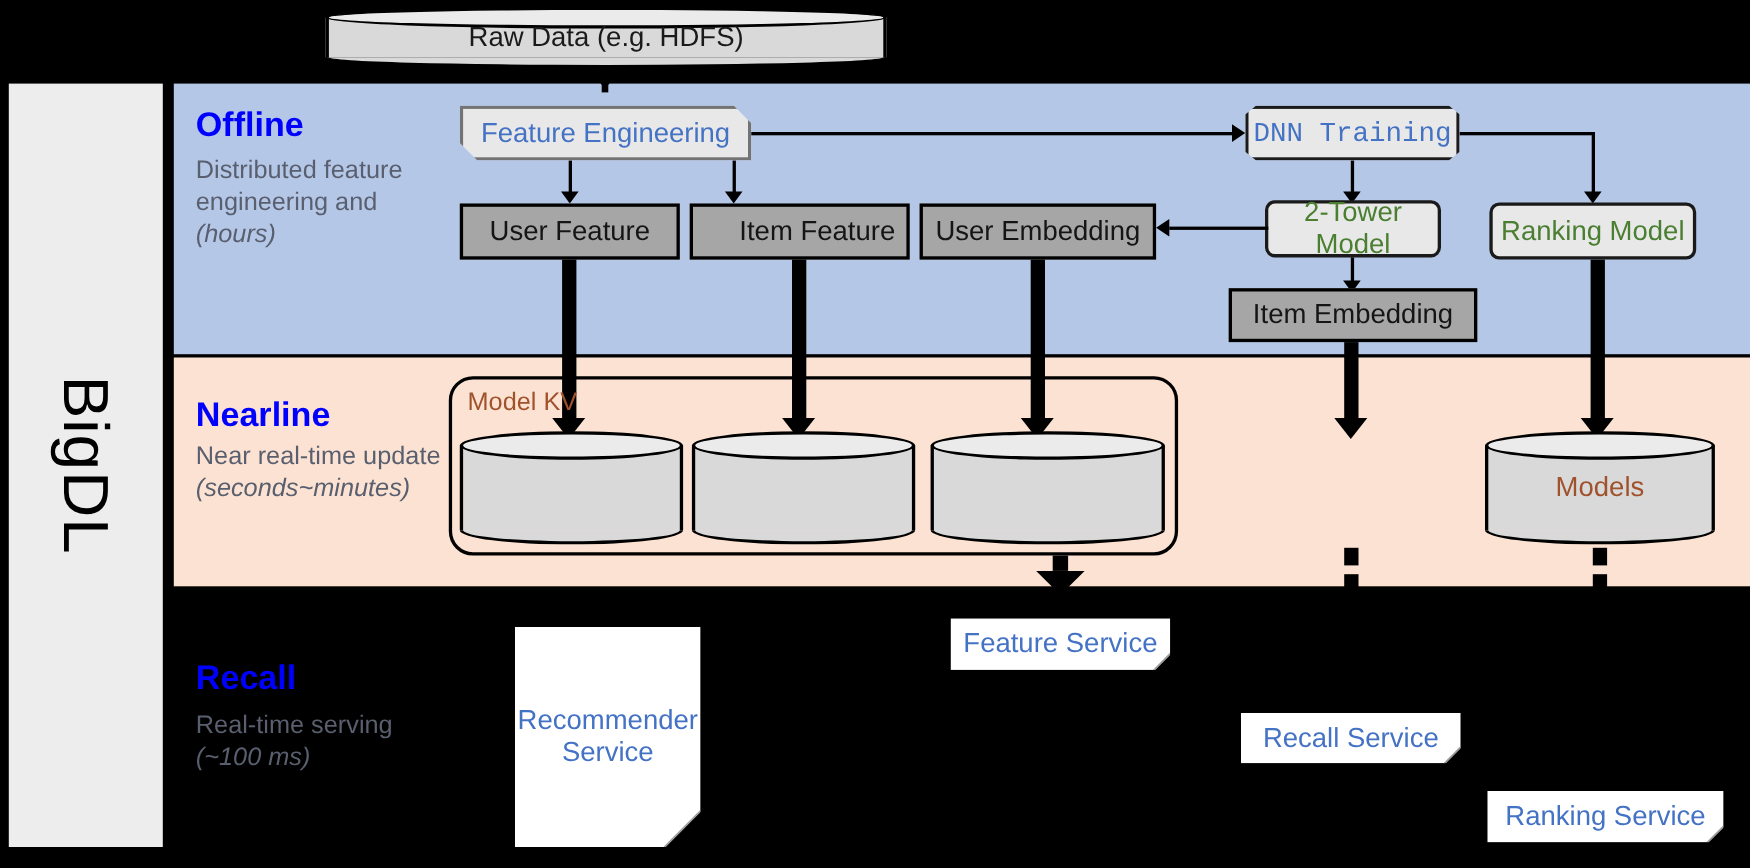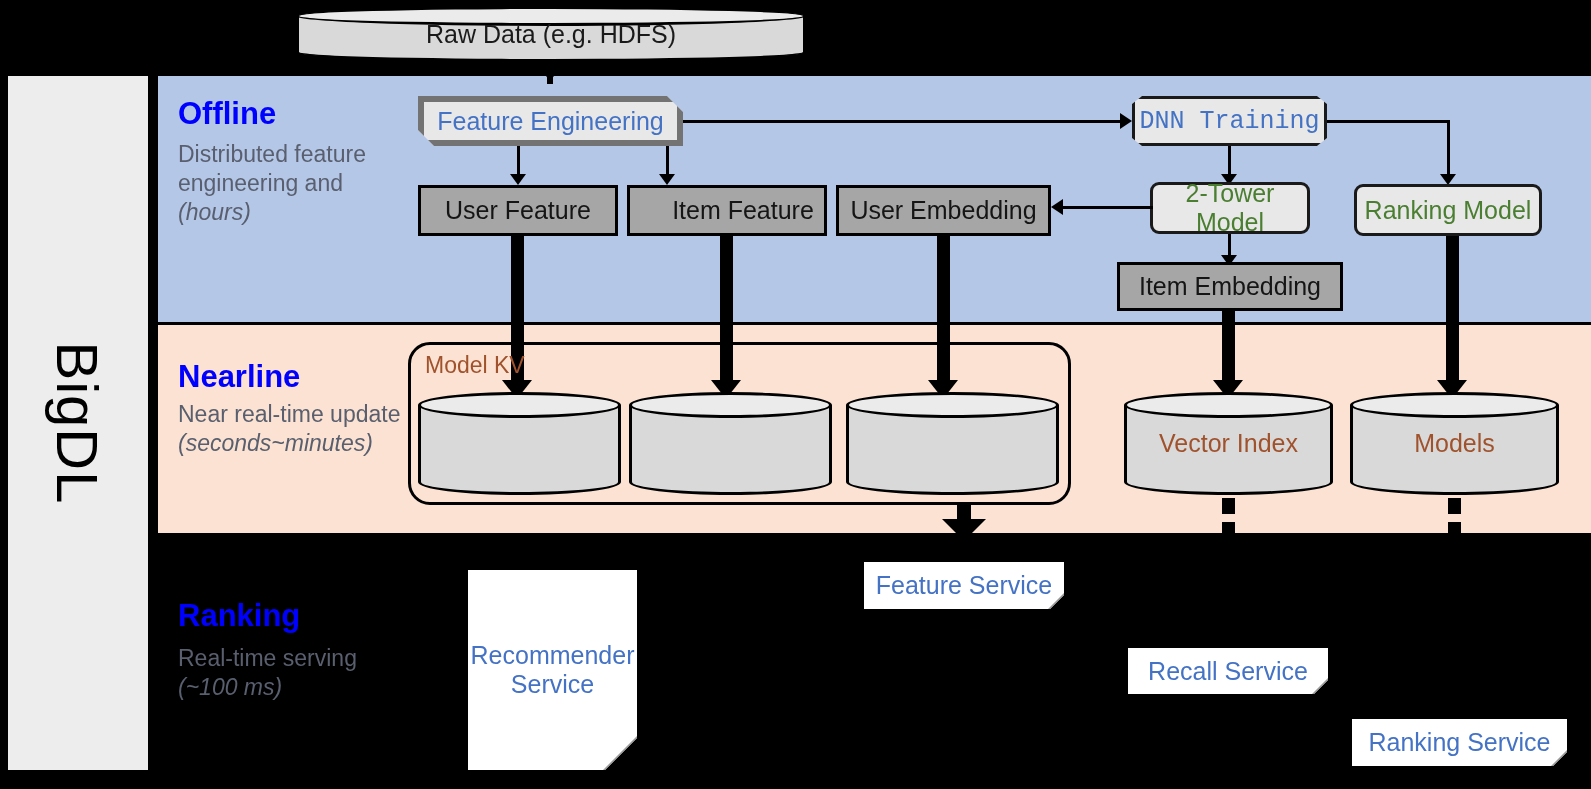--- a/index.html
+++ b/index.html
@@ -36,21 +36,21 @@
   .node{position:absolute;box-sizing:border-box;display:flex;
         align-items:center;justify-content:center;text-align:center;}
 
   .gray-box{background:#a6a6a6;border:3px solid #000;font-size:25px;color:#151515;}
 
   .proc-box{background:#e8e8e8;border:3px solid #1a1a1a;font-size:25px;}
   .rounded{border-radius:9px;}
   .green-txt{color:#4a7e30;}
 
   
-  .cut-corner{background:#e8e8e8;border:6px solid #737373;font-size:25px;color:#4472c4;
+  .cut-corner{background:#e8e8e8;border:3px solid #737373;font-size:25px;color:#4472c4;
      clip-path:polygon(0 0,calc(100% - 16px) 0,100% 16px,100% 100%,16px 100%,0 calc(100% - 16px));}
   .notch{background:#e8e8e8;border:3px solid #1a1a1a;font-size:25px;color:#4472c4;
      clip-path:polygon(0 8px, 10px 0, calc(100% - 10px) 0, 100% 8px, 100% calc(100% - 8px),
                        calc(100% - 10px) 100%, 10px 100%, 0 calc(100% - 8px));}
 
   
   .cyl{position:absolute;}
   .cyl .body{position:absolute;left:0;right:0;top:13px;bottom:13px;
        background:#d9d9d9;border-left:3px solid #000;border-right:3px solid #000;}
   .cyl .top{position:absolute;left:0;right:0;top:0;height:26px;
@@ -104,21 +104,21 @@
   <div class="band" id="band-offline"></div>
   <div class="band" id="band-nearline"></div>
   <div class="band" id="band-online"></div>
 
   <div class="band-title" id="t-offline">Offline</div>
   <div class="band-sub" id="s-offline"><span>Distributed feature engineering and </span><i>(hours)</i></div>
 
   <div class="band-title" id="t-nearline">Nearline</div>
   <div class="band-sub" id="s-nearline"><span>Near real-time update </span><i>(seconds~minutes)</i></div>
 
-  <div class="band-title" id="t-online">Ranking</div>
+  <div class="band-title" id="t-online">Recall</div>
   <div class="band-sub" id="s-online"><span>Real-time serving </span><i>(~100 ms)</i></div>
 
   <div class="cyl" id="raw-data">
     <div class="body"></div>
     <div class="bot"></div>
     <div class="top"></div>
     <div class="lbl">Raw Data (e.g. HDFS)</div>
   </div>
 
   <div class="ln" style="left:547px;top:62px;width:6px;height:22px;"></div>
@@ -202,26 +202,20 @@
     <div class="body"></div>
     <div class="bot"></div>
     <div class="top"></div>
   </div>
   <div class="cyl" style="left:846px;top:392px;width:213px;height:103px;">
     <div class="body"></div>
     <div class="bot"></div>
     <div class="top"></div>
   </div>
 
-  <div class="cyl" style="left:1124px;top:392px;width:209px;height:103px;">
-    <div class="body"></div>
-    <div class="bot"></div>
-    <div class="top"></div>
-    <div class="lbl">Vector Index</div>
-  </div>
   <div class="cyl" style="left:1350px;top:392px;width:209px;height:103px;">
     <div class="body"></div>
     <div class="bot"></div>
     <div class="top"></div>
     <div class="lbl">Models</div>
   </div>
 
   <div class="ln" style="left:957px;top:505px;width:14px;height:14px;"></div>
   <div class="arrow-dn-fat" style="left:942px;top:519px;border-left-width:22px;border-right-width:22px;border-top-width:22px;"></div>
 

